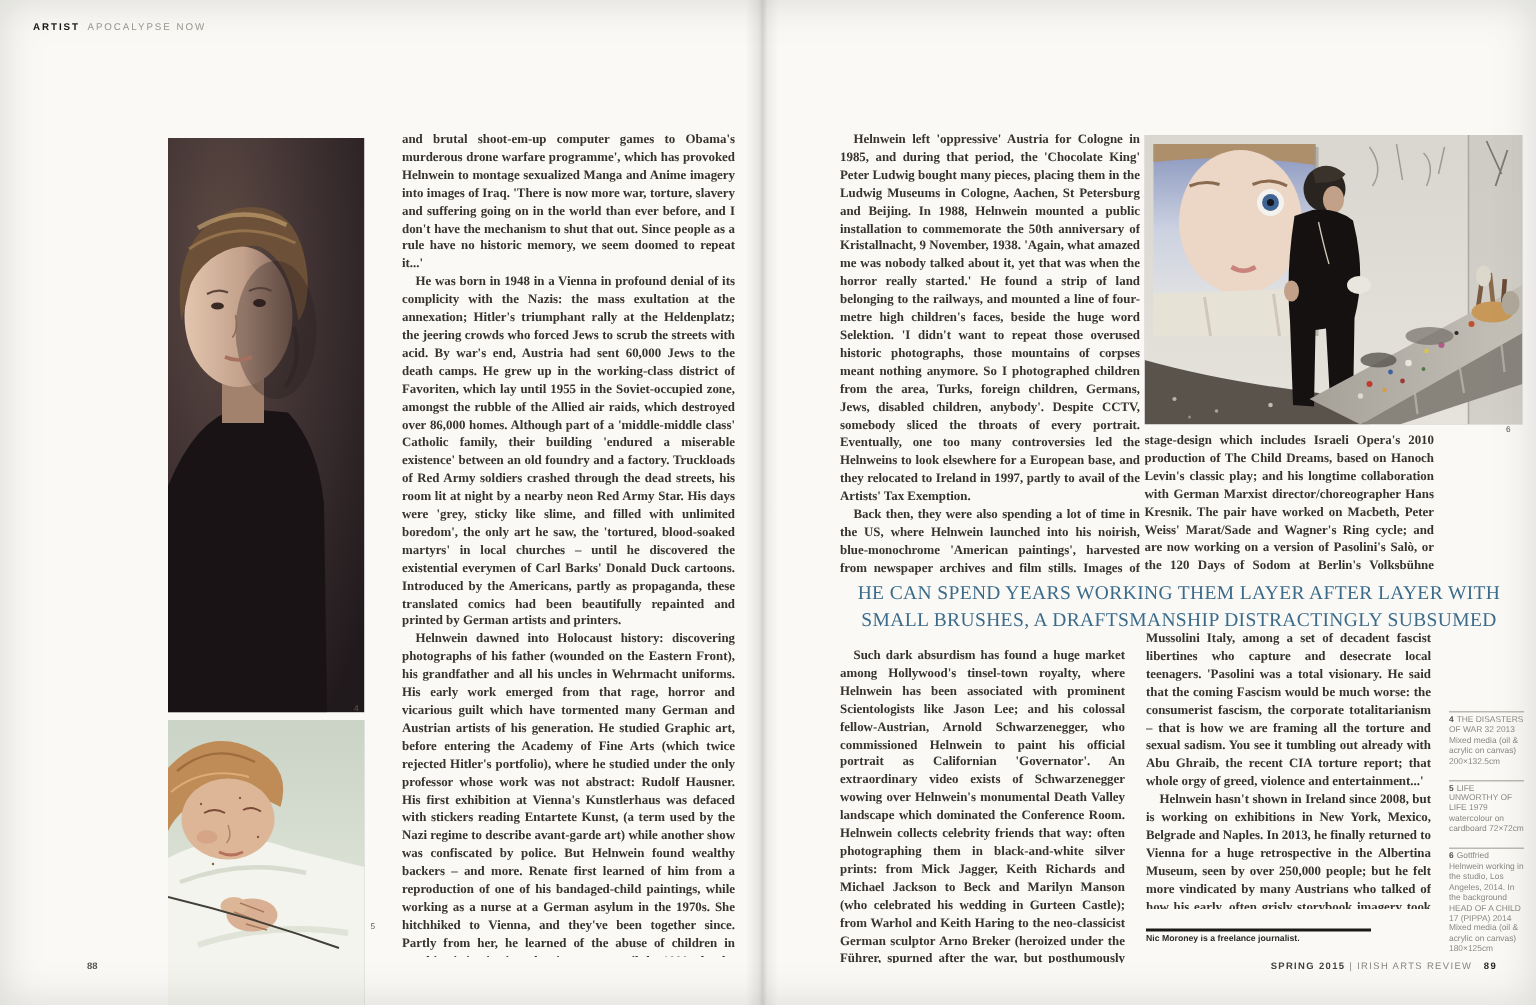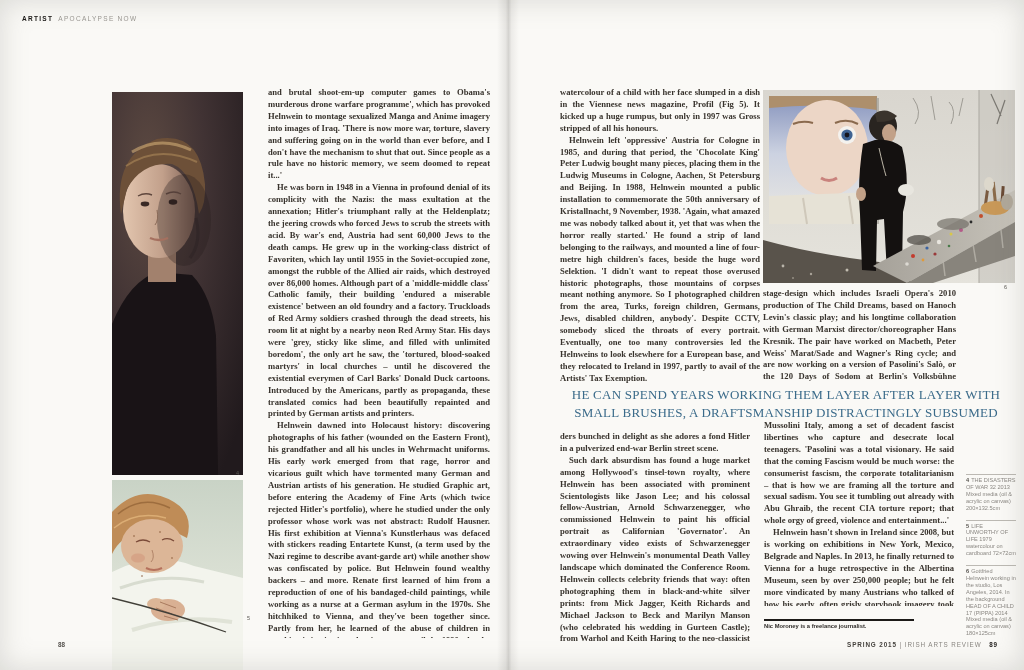--- a/index.html
+++ b/index.html
@@ -133,21 +133,20 @@
     <circle cx="60" cy="78" r="0.8" fill="#8a5a3a"></circle>
       <circle cx="30" cy="96" r="0.8" fill="#8a5a3a"></circle>
   </svg>
 </div>
 <div class="figno" id="fig5">5</div>
 <div class="pagenum-left">88</div>
 
 <div class="gutter"></div>
 
 <div class="col" id="col2">
-  <p>watercolour of a child with her face slumped in a dish in the Viennese news magazine, Profil (Fig 5). It kicked up a huge rumpus, but only in 1997 was Gross stripped of all his honours.</p>
   <p class="ind">Helnwein left 'oppressive' Austria for Cologne in 1985, and during that period, the 'Chocolate King' Peter Ludwig bought many pieces, placing them in the Ludwig Museums in Cologne, Aachen, St Petersburg and Beijing. In 1988, Helnwein mounted a public installation to commemorate the 50th anniversary of Kristallnacht, 9 November, 1938. 'Again, what amazed me was nobody talked about it, yet that was when the horror really started.' He found a strip of land belonging to the railways, and mounted a line of four-metre high children's faces, beside the huge word Selektion. 'I didn't want to repeat those overused historic photographs, those mountains of corpses meant nothing anymore. So I photographed children from the area, Turks, foreign children, Germans, Jews, disabled children, anybody'. Despite CCTV, somebody sliced the throats of every portrait. Eventually, one too many controversies led the Helnweins to look elsewhere for a European base, and they relocated to Ireland in 1997, partly to avail of the Artists' Tax Exemption.</p>
   <p class="ind">Back then, they were also spending a lot of time in the US, where Helnwein launched into his noirish, blue-monochrome 'American paintings', harvested from newspaper archives and film stills. Images of children and grotesqued Disney creatures crept into these American parables of murder scenes: Ritalin-dazed and irradiated by the glare of the TV. A menacing wise-guy Donald Duck often features, while one wicked recent piece features Minnie Mouse, her shoul-</p>
 </div>
 
 <div class="photo" id="studio">
   <svg viewBox="0 0 252 193" preserveAspectRatio="none">
     <defs>
       <linearGradient id="wallg" x1="0" y1="0" x2="0" y2="1">
         <stop offset="0%" stop-color="#d9d6cf"></stop>
           <stop offset="100%" stop-color="#e5e3dc"></stop>
@@ -226,21 +225,20 @@
 </div>
 <div class="figno" id="fig6">6</div>
 
 <div class="col" id="stagepar">
   <p>stage-design which includes Israeli Opera's 2010 production of The Child Dreams, based on Hanoch Levin's classic play; and his longtime collaboration with German Marxist director/choreographer Hans Kresnik. The pair have worked on Macbeth, Peter Weiss' Marat/Sade and Wagner's Ring cycle; and are now working on a version of Pasolini's Salò, or the 120 Days of Sodom at Berlin's Volksbühne (Helnwein's Emmy-winning son Ali is composing the music). It's perfect Helnwein material: Pasolini reset de Sade's original in a post-</p>
 </div>
 
 <div class="pullquote">HE CAN SPEND YEARS WORKING THEM LAYER AFTER LAYER WITH SMALL BRUSHES, A DRAFTSMANSHIP DISTRACTINGLY SUBSUMED INTO THE PRISTINE PHOTOREALISM</div>
 
 <div class="col" id="col3">
-  <p>ders bunched in delight as she adores a fond Hitler in a pulverized end-war Berlin street scene.</p>
   <p class="ind">Such dark absurdism has found a huge market among Hollywood's tinsel-town royalty, where Helnwein has been associated with prominent Scientologists like Jason Lee; and his colossal fellow-Austrian, Arnold Schwarzenegger, who commissioned Helnwein to paint his official portrait as Californian 'Governator'. An extraordinary video exists of Schwarzenegger wowing over Helnwein's monumental Death Valley landscape which dominated the Conference Room. Helnwein collects celebrity friends that way: often photographing them in black-and-white silver prints: from Mick Jagger, Keith Richards and Michael Jackson to Beck and Marilyn Manson (who celebrated his wedding in Gurteen Castle); from Warhol and Keith Haring to the neo-classicist German sculptor Arno Breker (heroized under the Führer, spurned after the war, but posthumously rehabilitated) holding a photograph of Joseph Beuys; even veteran screen icons like Marlene Dietrich and Maximilian Schell.</p>
 
 </div>
 
 <div class="col" id="col4">
   <p>Mussolini Italy, among a set of decadent fascist libertines who capture and desecrate local teenagers. 'Pasolini was a total visionary. He said that the coming Fascism would be much worse: the consumerist fascism, the corporate totalitarianism – that is how we are framing all the torture and sexual sadism. You see it tumbling out already with Abu Ghraib, the recent CIA torture report; that whole orgy of greed, violence and entertainment...'</p>
   <p class="ind">Helnwein hasn't shown in Ireland since 2008, but is working on exhibitions in New York, Mexico, Belgrade and Naples. In 2013, he finally returned to Vienna for a huge retrospective in the Albertina Museum, seen by over 250,000 people; but he felt more vindicated by many Austrians who talked of how his early, often grisly storybook imagery took root in their minds as children. In June, he returns to the Albertina for a big group show alongside Kiefer, Richter, Baselitz and Alex Katz. Since the Irish Artists' Tax Exemption was 'capped' in 2006, Helnwein did not, like other wealthy artists, shift tax domicile elsewhere, as the family now considers Ireland their long-term home. ■</p>
 </div>
 
 <div class="credit">Nic Moroney is a freelance journalist.</div>

